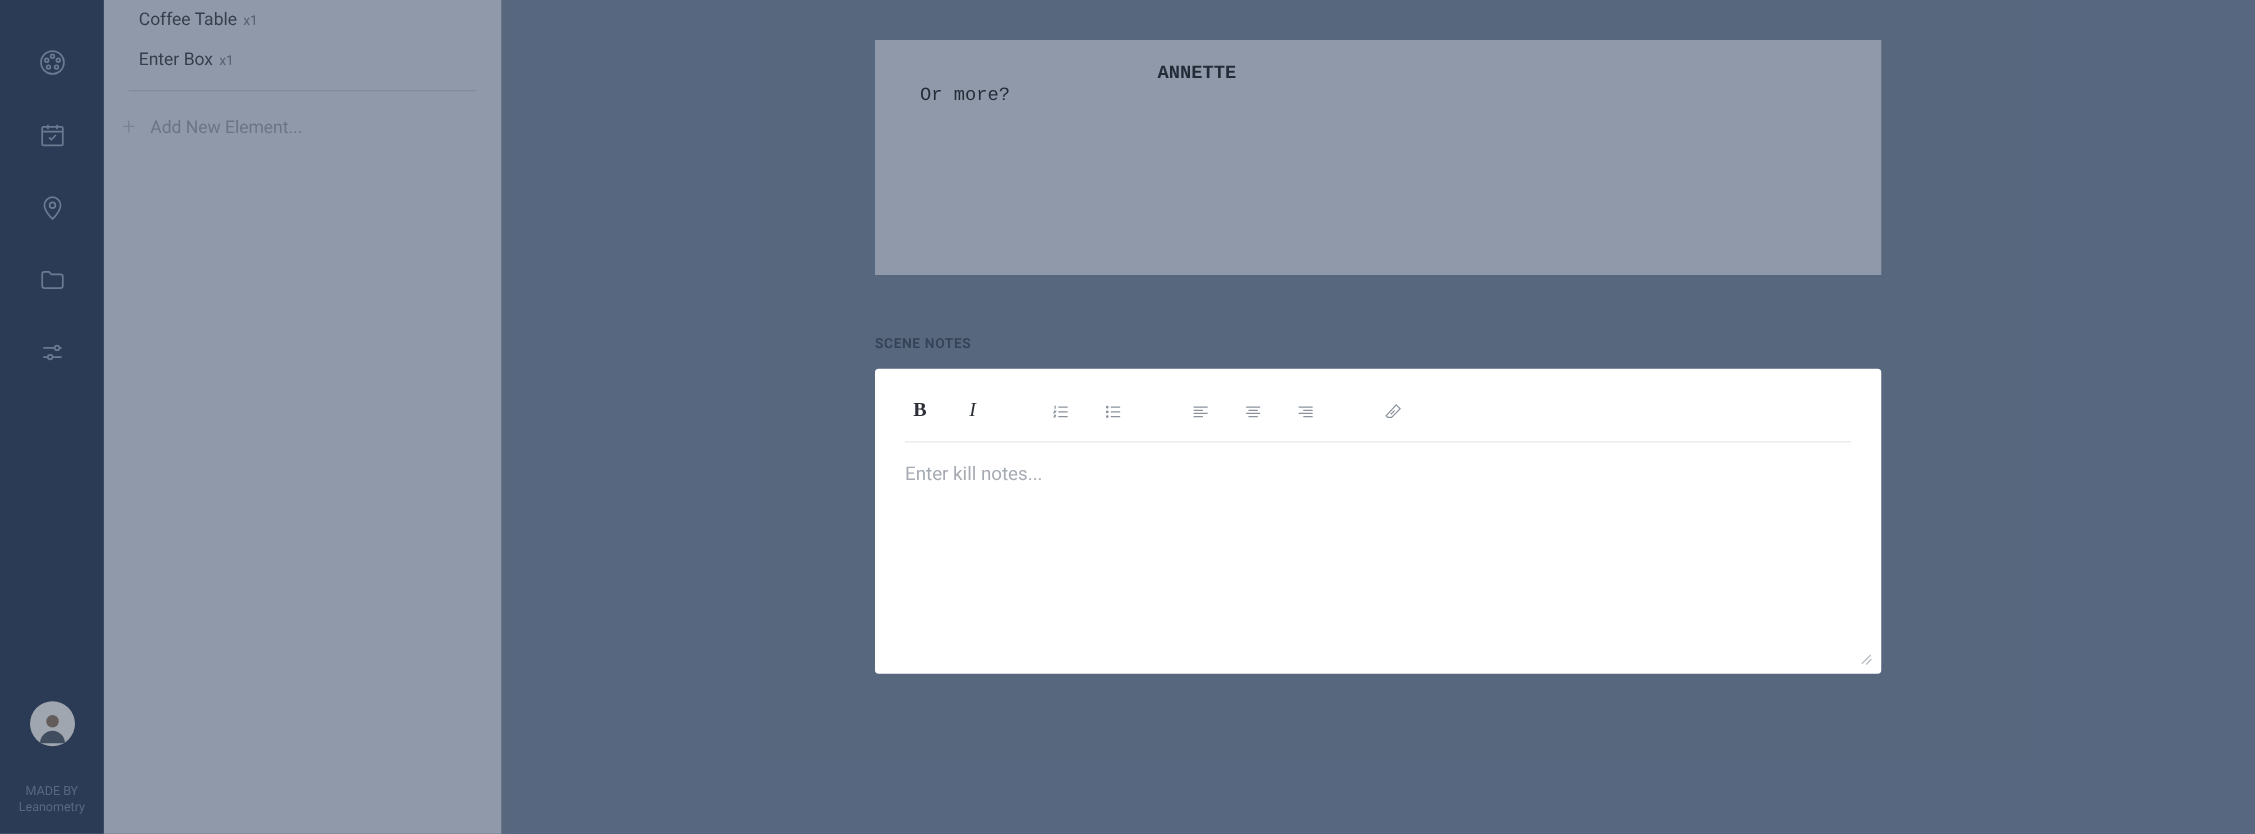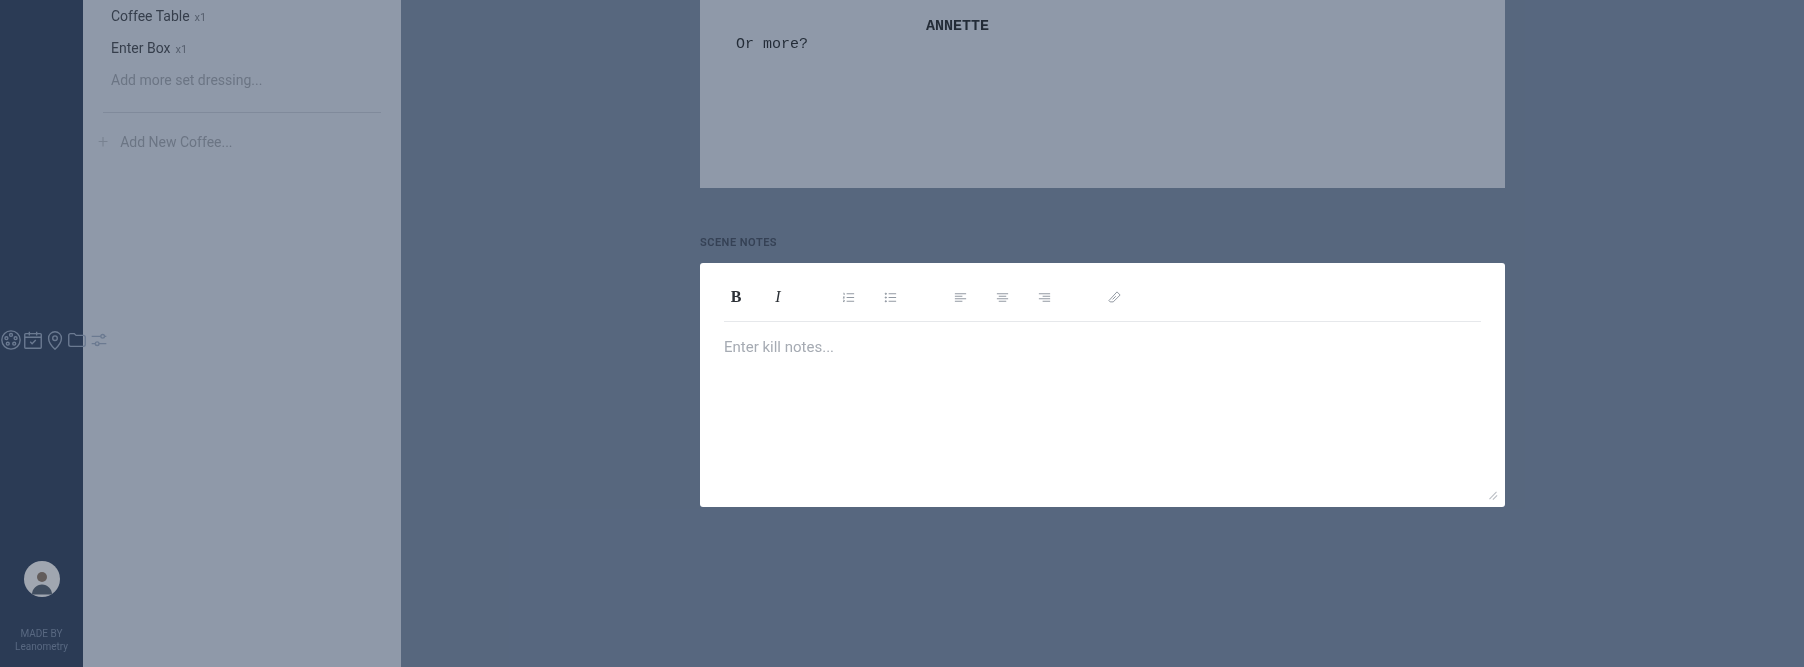--- a/index.html
+++ b/index.html
@@ -3,21 +3,21 @@
   <meta charset="utf-8">
   <style>
     * { box-sizing: border-box; margin: 0; padding: 0; }
     html, body { height: 100%; font-family: -apple-system, BlinkMacSystemFont, "Segoe UI", Roboto, Helvetica, Arial, sans-serif; }
     body { display: flex; background: #6c7b8e; position: relative; overflow: hidden; }
     
     .nav-rail {
       width: 83px;
       background: #2b3a52;
       display: flex;
-      flex-direction: row;
+      flex-direction: column;
       align-items: center;
       padding-top: 30px;
       position: relative;
       flex-shrink: 0;
     }
     .nav-icon {
       width: 40px;
       height: 40px;
       display: flex;
       align-items: center;
@@ -97,20 +97,21 @@
     .content-wrap { width: 805px; }
     
     .script-page {
       background: #bfc5cd;
       padding: 18px 36px 120px 36px;
       font-family: "Courier New", Courier, monospace;
       font-size: 15px;
       line-height: 1.2;
       color: #1f2326;
       width: 100%;
+      margin-top: 32px;
     }
     .char-name { text-align: center; font-weight: bold; margin-left: 190px; text-align: left; }
     .dialogue { margin-left: 0; margin-bottom: 14px; }
     
     .section-label {
       font-size: 11px;
       font-weight: 600;
       letter-spacing: 0.5px;
       color: #3a4351;
       margin: 48px 0 14px 0;
@@ -235,25 +236,24 @@
 
 <div class="side-panel">
   <div class="element-item">
     <span>Coffee Table</span>
     <span class="qty">x1</span>
   </div>
   <div class="element-item">
     <span>Enter Box</span>
     <span class="qty">x1</span>
   </div>
-  <div class="add-more">Add more set dressing...</div>
   <hr class="divider">
   <div class="add-new">
     <span class="plus">+</span>
-    <span>Add New Coffee...</span>
+    <span>Add New Element...</span>
   </div>
 </div>
 
 <div class="main">
   <div class="content-wrap">
     <div class="script-page">
       <div class="char-name">ANNETTE</div>
       <div class="dialogue">Or more?</div>
     </div>
 

